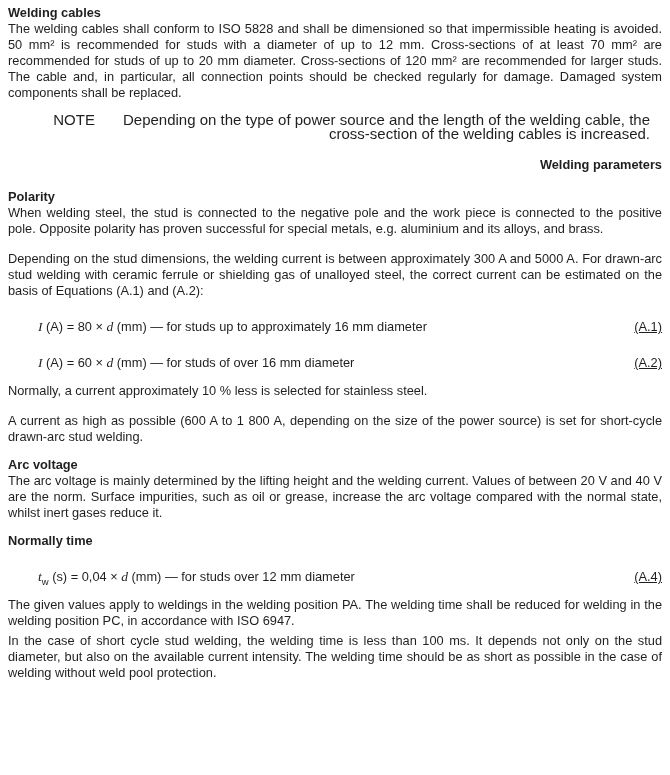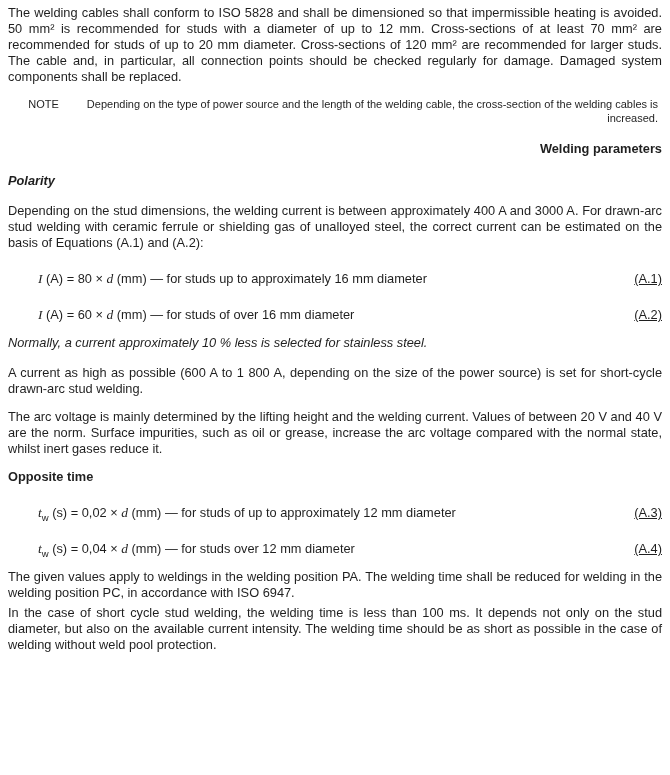--- a/index.html
+++ b/index.html
@@ -16,23 +16,23 @@
   }
   .page { padding: 5px 8px 0 8px; }
   .heading {
     font-size: 12.8px;
     font-weight: 700;
     margin: 0;
     line-height: 16px;
   }
   .para { margin: 0; text-align: justify; }
   .note {
-    font-size: 11px;
+    font-size: 15px;
     line-height: 14px;
-    margin: 4px;
+    margin: 12px;
     text-align: justify;
   }
   .note-gap { display: inline-block; width: 28px; }
   .equation {
     display: flex;
     align-items: baseline;
     margin: 20px 0 12px 0;
     padding-left: 30px;
   }
   .eq-body { flex: 1 1 auto; }
@@ -41,42 +41,44 @@
     font-family: "Liberation Serif", "DejaVu Serif", serif;
     font-style: italic;
     font-size: 13.5px;
   }
   .msub {
     font-size: 9.5px;
     line-height: 0;
   }
   .mb10 { margin-bottom: 4px; }
   .mb12 { margin-bottom: 12px; }
-  .mb14 { margin-bottom: 14px; font-style: italic; }
+  .mb14 { margin-bottom: 14px; }
   .mb16 { margin-bottom: 16px; text-align: right; }
 </style>
 </head>
 <body>
 
 <div class="page">
 
   <section class="mb12">
+    <h2 class="heading">Welding cables</h2>
     <p class="para">The welding cables shall conform to ISO 5828 and shall be dimensioned so that impermissible heating is avoided. 50 mm² is recommended for studs with a diameter of up to 12 mm. Cross-sections of at least 70 mm² are recommended for studs of up to 20 mm diameter. Cross-sections of 120 mm² are recommended for larger studs. The cable and, in particular, all connection points should be checked regularly for damage. Damaged system components shall be replaced.</p>
   </section>
 
   <p class="note mb16"><span>NOTE</span><span class="note-gap"></span><span>Depending on the type of power source and the length of the welding cable, the cross-section of the welding cables is increased.</span></p>
 
   <h2 class="heading mb16">Welding parameters</h2>
 
   <section class="mb14">
     <h2 class="heading">Polarity</h2>
+    <p class="para">When welding steel, the stud is connected to the negative pole and the work piece is connected to the positive pole. Opposite polarity has proven successful for special metals, e.g. aluminium and its alloys, and brass.</p>
   </section>
 
   <section>
-    <p class="para">Depending on the stud dimensions, the welding current is between approximately 400 A and 3000 A. For drawn-arc stud welding with ceramic ferrule or shielding gas of unalloyed steel, the correct current can be estimated on the basis of Equations (A.1) and (A.2):</p>
+    <p class="para">Depending on the stud dimensions, the welding current is between approximately 300 A and 5000 A. For drawn-arc stud welding with ceramic ferrule or shielding gas of unalloyed steel, the correct current can be estimated on the basis of Equations (A.1) and (A.2):</p>
   </section>
 
   <div class="equation">
     <span class="eq-body"><span class="mvar">I</span>
       <span>(A) = 80 ×</span>
       <span class="mvar">d</span>
       <span>(mm) — for studs up to approximately 16 mm diameter</span></span>
     <span class="eq-num">(A.1)</span>
   </div>
 
@@ -86,34 +88,28 @@
       <span class="mvar">d</span>
       <span>(mm) — for studs of over 16 mm diameter</span></span>
     <span class="eq-num">(A.2)</span>
   </div>
 
   <p class="para mb14">Normally, a current approximately 10 % less is selected for stainless steel.</p>
 
   <p class="para mb12">A current as high as possible (600 A to 1 800 A, depending on the size of the power source) is set for short-cycle drawn-arc stud welding.</p>
 
   <section class="mb12">
+    <h2 class="heading">Arc voltage</h2>
     <p class="para">The arc voltage is mainly determined by the lifting height and the welding current. Values of between 20 V and 40 V are the norm. Surface impurities, such as oil or grease, increase the arc voltage compared with the normal state, whilst inert gases reduce it.</p>
   </section>
 
   <section>
-    <h2 class="heading">Opposite time</h2>
+    <h2 class="heading">Normally time</h2>
   </section>
 
-  <div class="equation">
-    <span class="eq-body"><span class="mvar">t</span><sub class="msub">w</sub>
-      <span>(s) = 0,02 ×</span>
-      <span class="mvar">d</span>
-      <span>(mm) — for studs of up to approximately 12 mm diameter</span></span>
-    <span class="eq-num">(A.3)</span>
-  </div>
 
   <div class="equation">
     <span class="eq-body"><span class="mvar">t</span><sub class="msub">w</sub>
       <span>(s) = 0,04 ×</span>
       <span class="mvar">d</span>
       <span>(mm) — for studs over 12 mm diameter</span></span>
     <span class="eq-num">(A.4)</span>
   </div>
 
   <p class="para mb10">The given values apply to weldings in the welding position PA. The welding time shall be reduced for welding in the welding position PC, in accordance with ISO 6947.</p>

